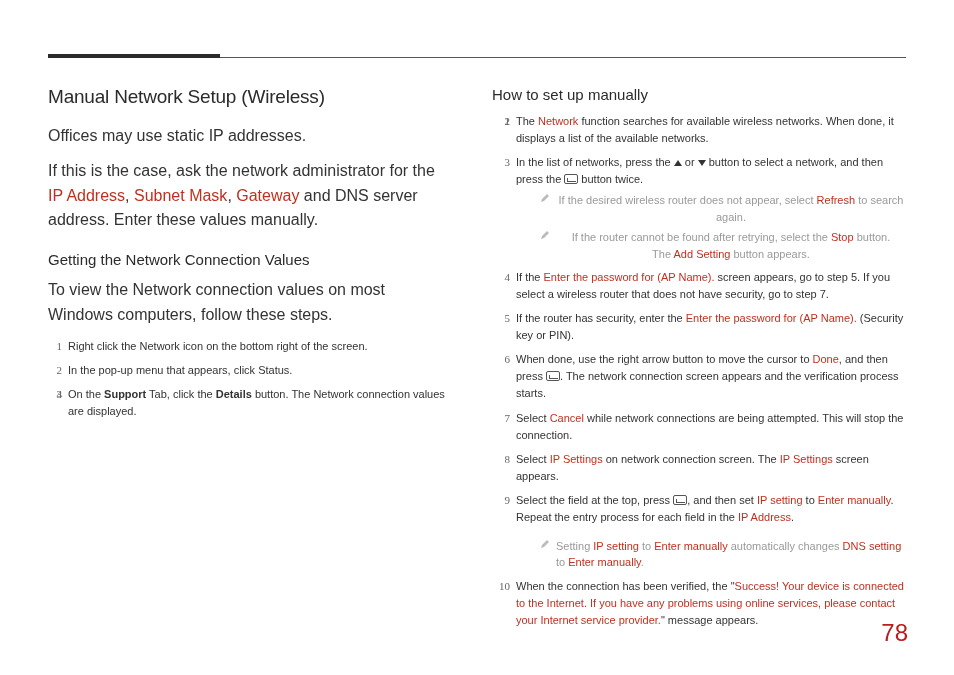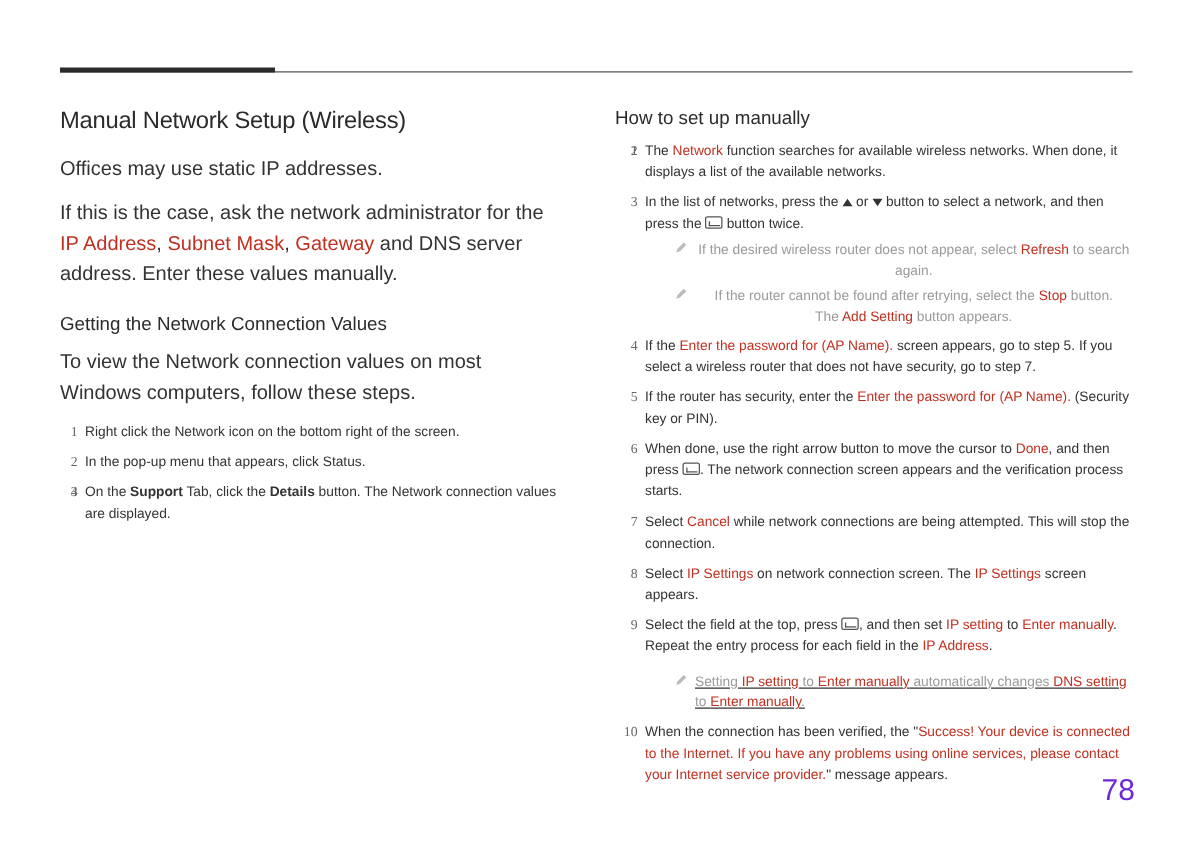--- a/index.html
+++ b/index.html
@@ -17,27 +17,27 @@
   .red { color: #c03020; }
   .bold { font-weight: 700; }
   ol.steps { list-style: none; counter-reset: step; }
   ol.steps > li { position: relative; padding-left: 20px; font-size: 11px; line-height: 1.55; margin-bottom: 7px; color: #333; }
   ol.steps > li .num { position: absolute; left: 0; top: 0; width: 14px; text-align: right; font-size: 11px; color: #666; font-family: Georgia, 'Times New Roman', serif; font-style: normal; }
   ol.steps.wide > li { padding-left: 24px; }
   ol.steps.wide > li .num { width: 18px; }
   .note { position: relative; padding-left: 16px; font-size: 11px; line-height: 1.5; margin: 4px 0 4px 0; color: #9a9a9a; }
   .note .pencil { position: absolute; left: 0; top: 1px; width: 10px; height: 10px; }
   .indent-notes { margin-left: 24px; margin-top: 2px; margin-bottom: 6px; text-align: center; }
-  .indent-notes-2 { margin-left: 24px; margin-top: 12px; margin-bottom: 6px; text-decoration: underline; }
+  .indent-notes-2 { margin-left: 24px; margin-top: 12px; margin-bottom: 6px; }
   .tri-up, .tri-down { display:inline-block; width:0; height:0; vertical-align: 0px; }
   .tri-up { border-left:4px solid transparent; border-right:4px solid transparent; border-bottom:6px solid #333; }
   .tri-down { border-left:4px solid transparent; border-right:4px solid transparent; border-top:6px solid #333; }
   .enter-ic { display:inline-block; width:14px; height:10px; border:1px solid #555; border-radius:2px; position:relative; vertical-align:-1px; }
   .enter-ic::after { content:""; position:absolute; left:2px; top:3px; width:8px; height:3px; border-left:1px solid #555; border-bottom:1px solid #555; }
-  .page-num { position: absolute; right: 46px; bottom: 28px; font-size: 24px; color: #6d28d9; font-weight: 400; }
+  .page-num { position: absolute; right: 46px; bottom: 28px; font-size: 24px; color: #b91c1c; font-weight: 400; }
 </style>
 </head>
 <body>
 
 <div class="page">
   <div class="hr-wrap">
     <div class="hr-thin"></div>
     <div class="hr-thick"></div>
   </div>
 

